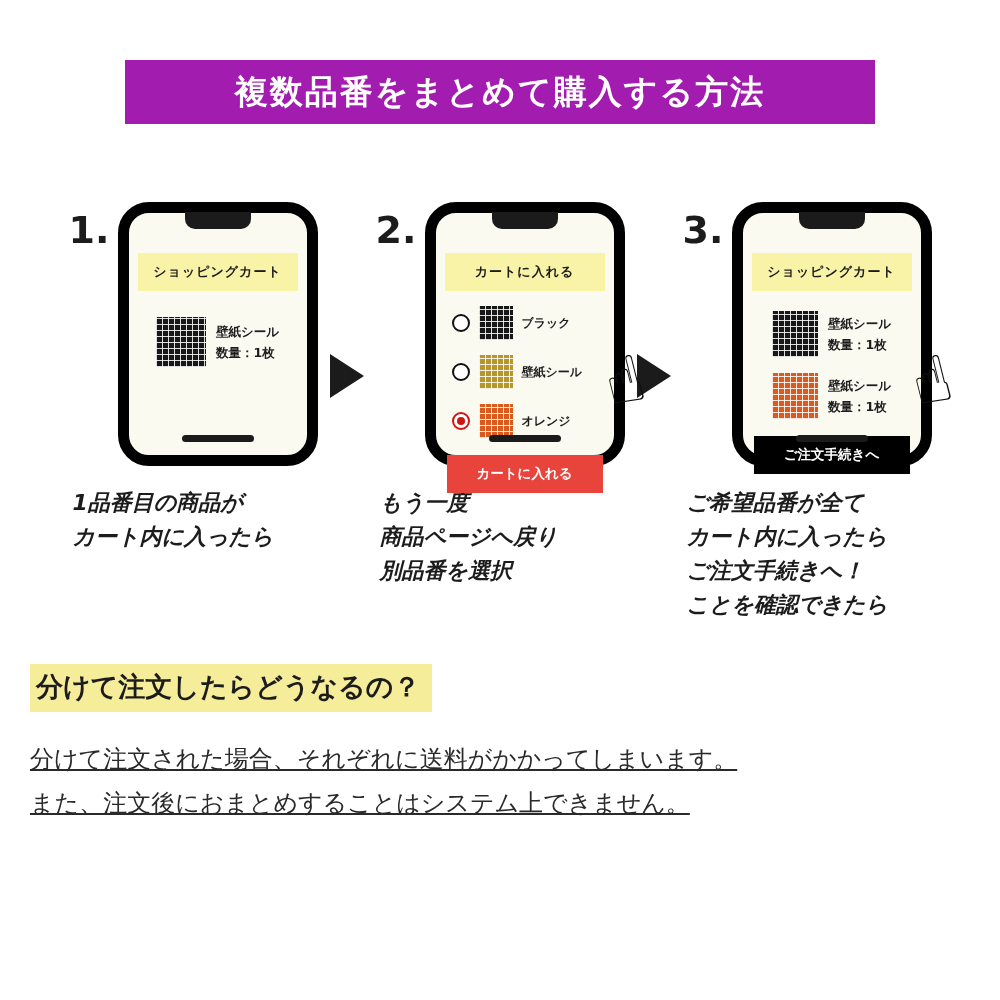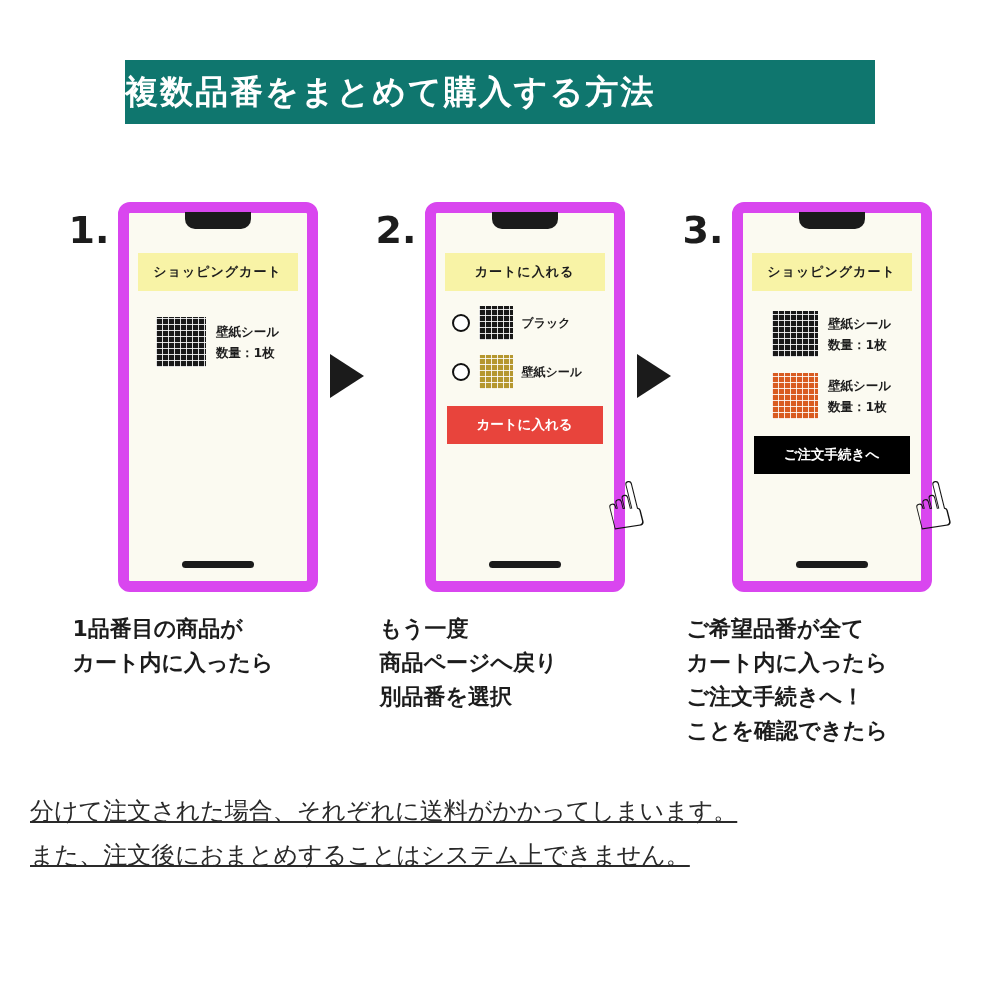--- a/index.html
+++ b/index.html
@@ -1,31 +1,31 @@
 <!DOCTYPE html>
 <html><head>
 <meta charset="utf-8">
 <style>
   * { margin:0; padding:0; box-sizing:border-box; }
   html,body { width:1000px; height:1000px; background:#ffffff; overflow:hidden;
     font-family:"DejaVu Sans","Liberation Sans",sans-serif; color:#1c1c1c; }
 
   
-  .header-band { margin:60px auto 0; width:750px; height:64px; background:#0f766e;
-    display:flex; align-items:center; justify-content:flex-start; }
+  .header-band { margin:60px auto 0; width:750px; height:64px; background:#a21caf;
+    display:flex; align-items:center; justify-content:center; }
   .header-band h1 { color:#ffffff; font-size:33px; font-weight:bold; letter-spacing:2px; }
 
   
   .steps-row { margin-top:78px; display:flex; justify-content:center; align-items:flex-start; gap:12px; padding:0 14px; }
   .step { display:flex; flex-direction:column; }
   .step-head { display:flex; gap:5px; }
   .step-number { font-size:38px; font-weight:bold; margin-top:6px; width:44px; }
 
-  .phone { position:relative; width:200px; height:390px; background:#fbfaf1;
-    border:11px solid #d946ef; border-radius:12px; flex-shrink:0; }
+  .phone { position:relative; width:200px; height:264px; background:#fbfaf1;
+    border:11px solid #000000; border-radius:31px; flex-shrink:0; }
   .notch { position:absolute; top:-1px; left:50%; transform:translateX(-50%);
     width:66px; height:17px; background:#1b1b1b; border-radius:0 0 10px 10px; }
   .home-bar { position:absolute; bottom:13px; left:50%; transform:translateX(-50%);
     width:72px; height:7px; background:#1b1b1b; border-radius:4px; }
 
   .banner { margin:40px 9px 0; background:#f8f3a6; text-align:center; font-weight:bold;
     font-size:13px; padding:10px 0; letter-spacing:1px; }
 
   .swatch { flex-shrink:0; background-image:
       repeating-linear-gradient(0deg, rgba(255,255,255,.85) 0 1px, transparent 1px 6px),
@@ -47,21 +47,21 @@
   .option-label { font-size:12px; font-weight:bold; }
 
   .btn { margin:17px 11px 0; text-align:center; color:#fff; font-weight:bold;
     font-size:13.5px; padding:10px 0; cursor:pointer; }
   .btn.red { background:#e8443c; }
   .btn.orange { background:#000000; }
 
   .hand { position:absolute; right:-30px; bottom:42px; font-size:64px; line-height:1;
     color:#111; transform:rotate(-14deg); z-index:5; }
 
-  .caption { margin:20px 0 0 4px; font-size:22px; font-weight:600; line-height:1.55; color:#1c1c1c; }
+  .caption { margin:20px 0 0 4px; font-size:22px; font-weight:600; line-height:1.55; color:#1c1c1c;font-style:italic; }
 
   .arrow { margin-top:152px; width:0; height:0;
     border-left:34px solid #1b1b1b; border-top:22px solid transparent; border-bottom:22px solid transparent; flex-shrink:0; }
 
   
   .faq { margin-top:42px; padding-left:30px; }
   .faq-heading { display:inline-block; background:#f6ed9b; font-size:27px; font-weight:bold;
     padding:5px 12px 7px 6px; }
   .faq-body { margin-top:26px; font-size:24px; line-height:1.8; font-weight:500; color:#2a2a2a;text-decoration:underline; }
 </style>
@@ -108,20 +108,25 @@
         <div class="option">
           <div class="radio"></div>
           <div class="swatch black"></div>
           <div class="option-label">ブラック</div>
         </div>
         <div class="option">
           <div class="radio"></div>
           <div class="swatch yellow"></div>
           <div class="option-label">壁紙シール</div>
         </div>
+        <div class="option">
+          <div class="radio selected"></div>
+          <div class="swatch orange"></div>
+          <div class="option-label">オレンジ</div>
+        </div>
 
         <div class="btn red">カートに入れる</div>
         <div class="hand">☝</div>
         <div class="home-bar"></div>
       </div>
     </div>
     <div class="caption">
       <div>もう一度</div>
       <div>商品ページへ戻り</div>
       <div>別品番を選択</div>
@@ -161,17 +166,18 @@
       <div>ご希望品番が全て</div>
       <div>カート内に入ったら</div>
       <div>ご注文手続きへ！</div>
       <div>ことを確認できたら</div>
     </div>
   </div>
 
 </div>
 
 <div class="faq">
+  <div class="faq-heading">分けて注文したらどうなるの？</div>
   <div class="faq-body">
     <div>分けて注文された場合、それぞれに送料がかかってしまいます。</div>
     <div>また、注文後におまとめすることはシステム上できません。</div>
   </div>
 </div>
 
 </body></html>

